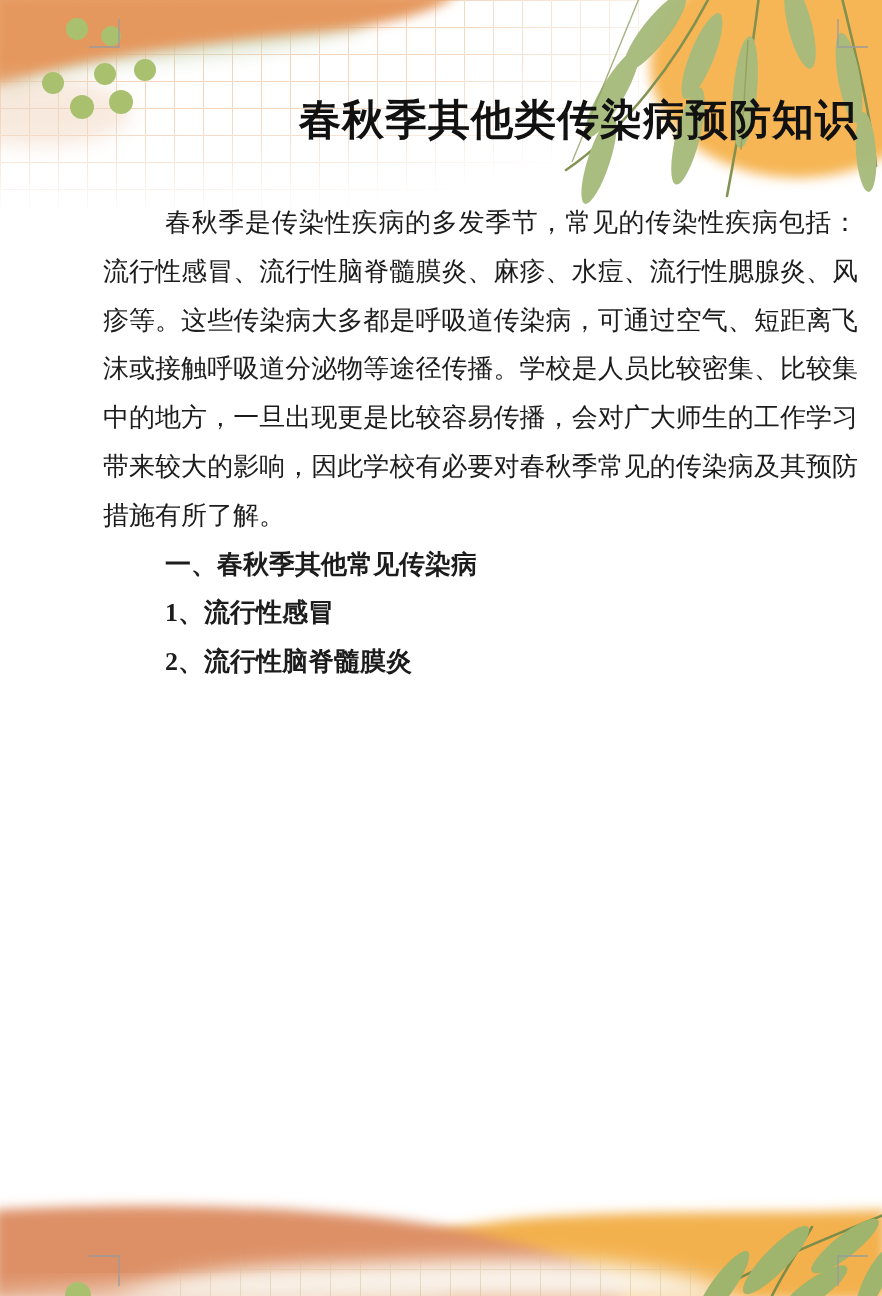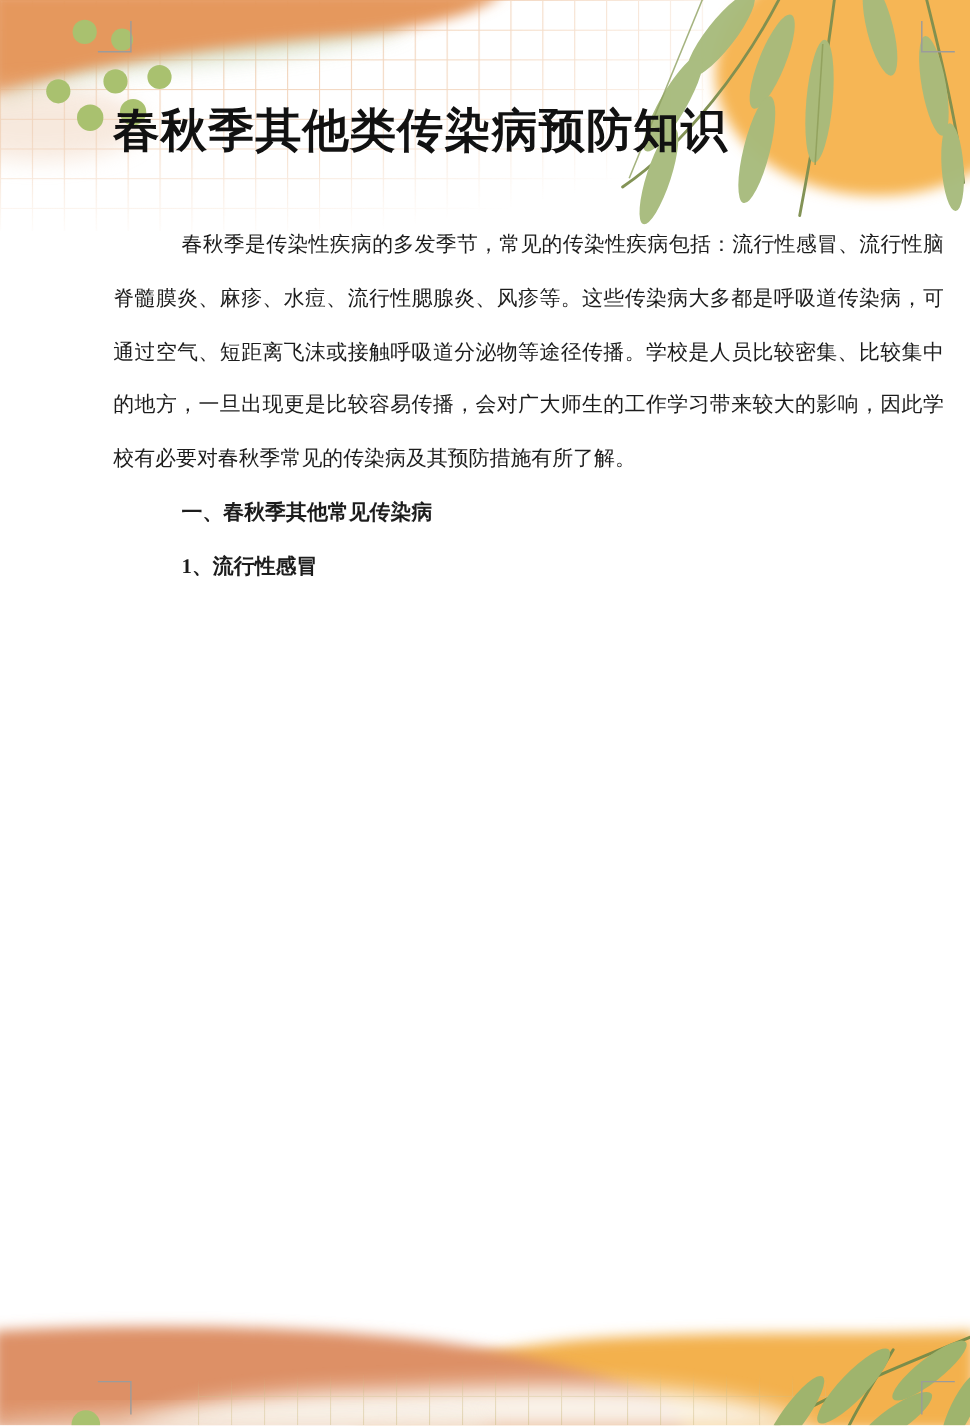--- a/index.html
+++ b/index.html
@@ -37,28 +37,28 @@
     left: 103px;
     top: 95px;
     width: 755px;
     color: #1c1c1c;
   }
   h1.doc-title {
     margin: 0 0 54px 0;
     font-size: 42px;
     line-height: 50px;
     font-weight: 700;
-    text-align: left;
+    text-align: right;
     letter-spacing: 1px;
     color: #111111;
     font-family: "Liberation Serif", "DejaVu Serif", serif;
   }
   .content p {
     margin: 0;
-    font-size: 19px;
+    font-size: 26px;
     line-height: 48.8px;
     text-align: justify;
     text-justify: inter-character;
     word-break: break-all;
     line-break: anywhere;
     overflow-wrap: anywhere;
     text-indent: 62px;
   }
   .content p.heading {
     font-weight: 700;
@@ -132,20 +132,21 @@
         <path d="M748 40 L741 150"></path>
       </g>
     </g>
   </svg>
 
   <div class="content">
     <h1 class="doc-title">春秋季其他类传染病预防知识</h1>
     <p class="para">春秋季是传染性疾病的多发季节，常见的传染性疾病包括：流行性感冒、流行性脑脊髓膜炎、麻疹、水痘、流行性腮腺炎、风疹等。这些传染病大多都是呼吸道传染病，可通过空气、短距离飞沫或接触呼吸道分泌物等途径传播。学校是人员比较密集、比较集中的地方，一旦出现更是比较容易传播，会对广大师生的工作学习带来较大的影响，因此学校有必要对春秋季常见的传染病及其预防措施有所了解。</p>
     <p class="heading">一、春秋季其他常见传染病</p>
     <p class="heading">1、流行性感冒</p>
+    <p class="heading">2、流行性脑脊髓膜炎</p>
   </div>
 
   <svg class="decor decor-bottom" viewBox="0 0 882 1296" width="882" height="1296" xmlns="http://www.w3.org/2000/svg" aria-hidden="true">
     <defs>
       <filter id="bb6" x="-40%" y="-40%" width="180%" height="180%">
           <feGaussianBlur stdDeviation="6"></feGaussianBlur>
         </filter>
       <filter id="bb10" x="-60%" y="-60%" width="220%" height="220%">
           <feGaussianBlur stdDeviation="10"></feGaussianBlur>
         </filter>

